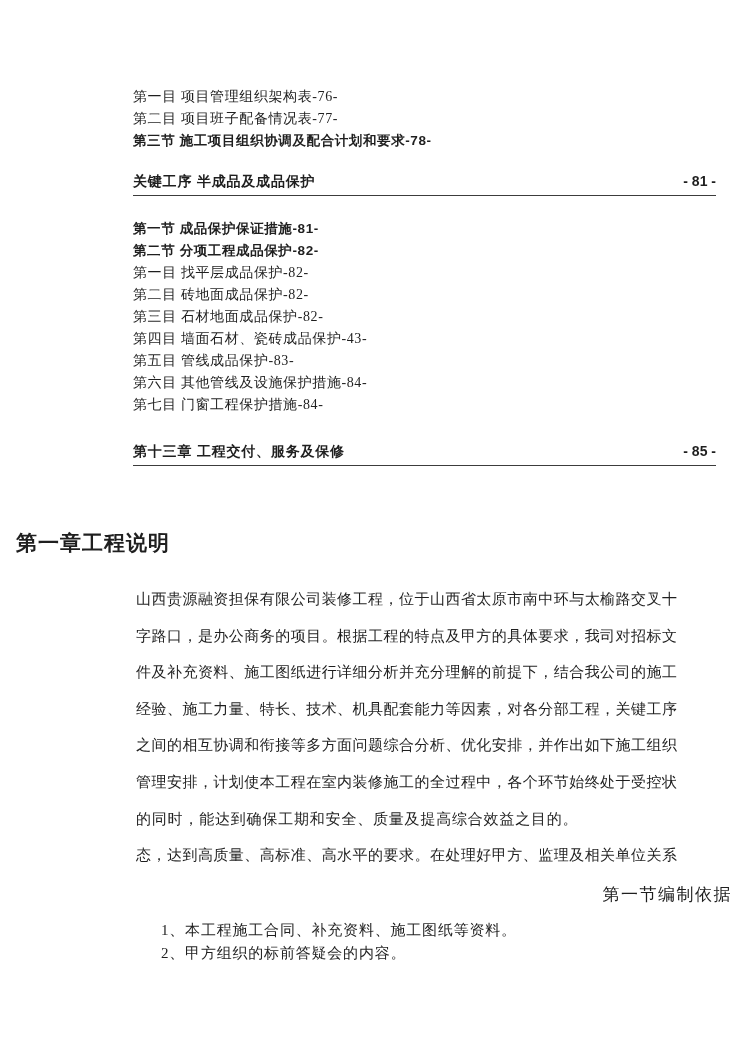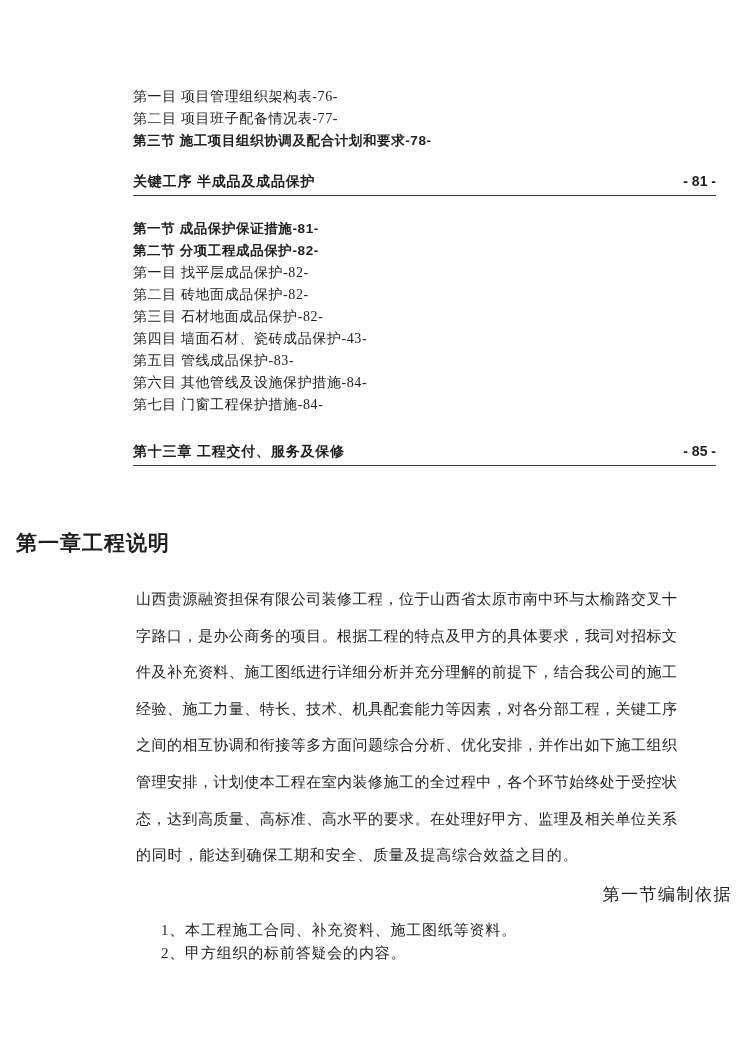--- a/index.html
+++ b/index.html
@@ -139,22 +139,22 @@
 
   <div class="chapter-title">第一章工程说明</div>
 
   <div class="body-para">
     <div class="para-line">山西贵源融资担保有限公司装修工程，位于山西省太原市南中环与太榆路交叉十</div>
     <div class="para-line">字路口，是办公商务的项目。根据工程的特点及甲方的具体要求，我司对招标文</div>
     <div class="para-line">件及补充资料、施工图纸进行详细分析并充分理解的前提下，结合我公司的施工</div>
     <div class="para-line">经验、施工力量、特长、技术、机具配套能力等因素，对各分部工程，关键工序</div>
     <div class="para-line">之间的相互协调和衔接等多方面问题综合分析、优化安排，并作出如下施工组织</div>
     <div class="para-line">管理安排，计划使本工程在室内装修施工的全过程中，各个环节始终处于受控状</div>
+    <div class="para-line last">的同时，能达到确保工期和安全、质量及提高综合效益之目的。</div>
     <div class="para-line">态，达到高质量、高标准、高水平的要求。在处理好甲方、监理及相关单位关系</div>
-    <div class="para-line last">的同时，能达到确保工期和安全、质量及提高综合效益之目的。</div>
   </div>
 
   <div class="section-title">第一节编制依据</div>
 
   <div class="ref-list">
     <div class="ref-item">1、本工程施工合同、补充资料、施工图纸等资料。</div>
     <div class="ref-item">2、甲方组织的标前答疑会的内容。</div>
   </div>
 
 </div>

